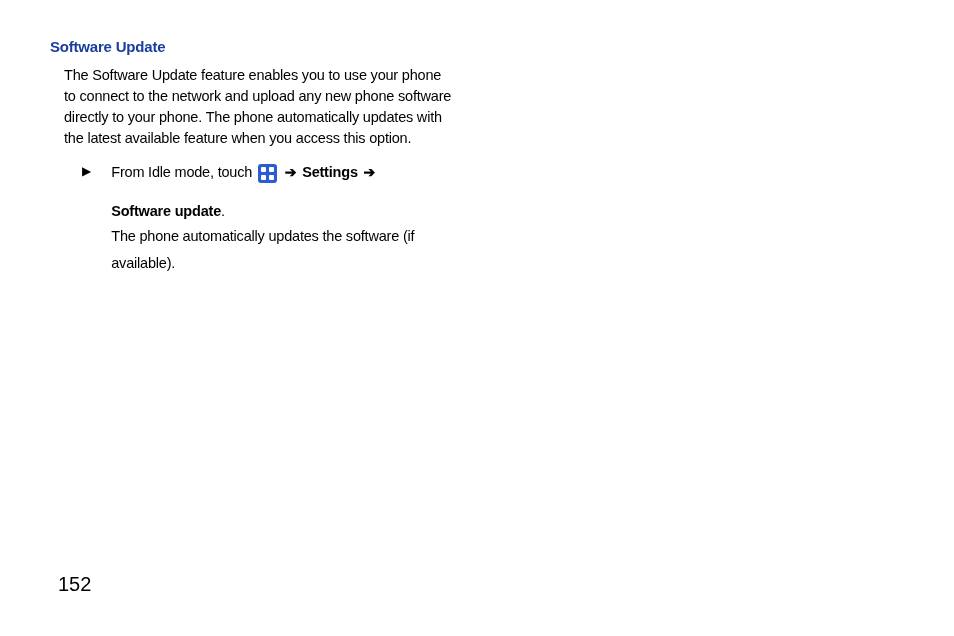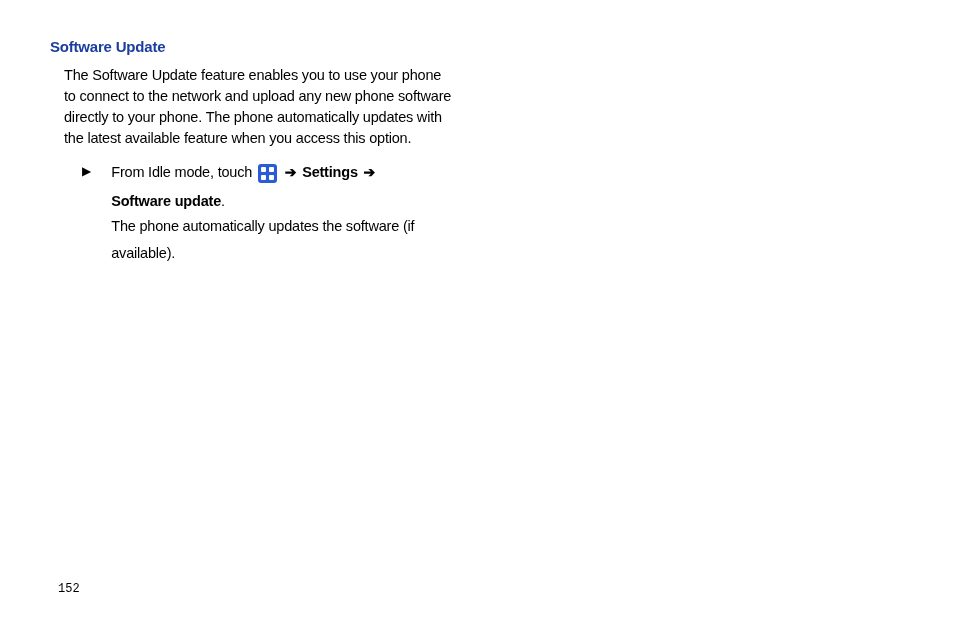--- a/index.html
+++ b/index.html
@@ -57,21 +57,21 @@
       line-height: 1.6;
       font-stretch: condensed;
       letter-spacing: -0.2px;
     }
     .step-line2 {
       font-size: 14.5px;
       color: #000;
       line-height: 1.6;
       font-stretch: condensed;
       letter-spacing: -0.2px;
-      margin-top: 6px;
+      margin-top: 16px;
     }
     .result-text {
       font-size: 14.5px;
       color: #000;
       line-height: 1.85;
       font-stretch: condensed;
       letter-spacing: -0.2px;
     }
     .bold {
       font-weight: bold;
@@ -99,24 +99,23 @@
     }
     .arrow {
       font-weight: bold;
       font-size: 14px;
       margin: 0 2px;
     }
     .page-number {
       position: absolute;
       bottom: 40px;
       left: 58px;
-      font-size: 12px;
+      font-size: 20px;
       color: #000;
       font-stretch: condensed;
-      font-family: Liberation Mono, monospace;
     }
   </style>
 </head>
 <body>
 
 <h2 class="heading">Software Update</h2>
 
 <p class="intro-text">The Software Update feature enables you to use your phone to connect to the network and upload any new phone software directly to your phone. The phone automatically updates with the latest available feature when you access this option.</p>
 
 <div class="step-block">

